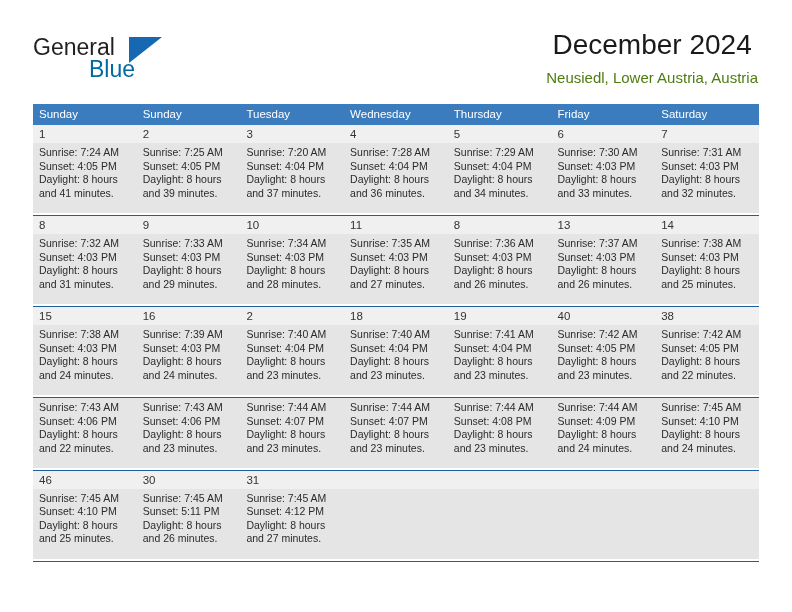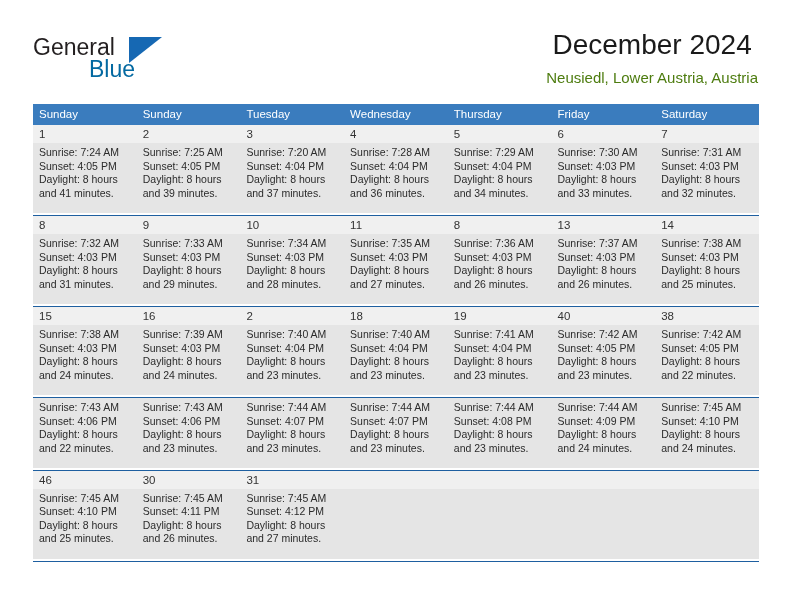--- a/index.html
+++ b/index.html
@@ -411,21 +411,21 @@
         </tr>
         <tr class="week-row">
           <td class="info-cell">
             <span class="ln">Sunrise: 7:45 AM</span>
             <span class="ln">Sunset: 4:10 PM</span>
             <span class="ln">Daylight: 8 hours</span>
             <span class="ln">and 25 minutes.</span>
           </td>
           <td class="info-cell">
             <span class="ln">Sunrise: 7:45 AM</span>
-            <span class="ln">Sunset: 4:11 PM</span>
+            <span class="ln">Sunset: 5:11 PM</span>
             <span class="ln">Daylight: 8 hours</span>
             <span class="ln">and 26 minutes.</span>
           </td>
           <td class="info-cell">
             <span class="ln">Sunrise: 7:45 AM</span>
             <span class="ln">Sunset: 4:12 PM</span>
             <span class="ln">Daylight: 8 hours</span>
             <span class="ln">and 27 minutes.</span>
           </td>
           <td class="info-cell">

